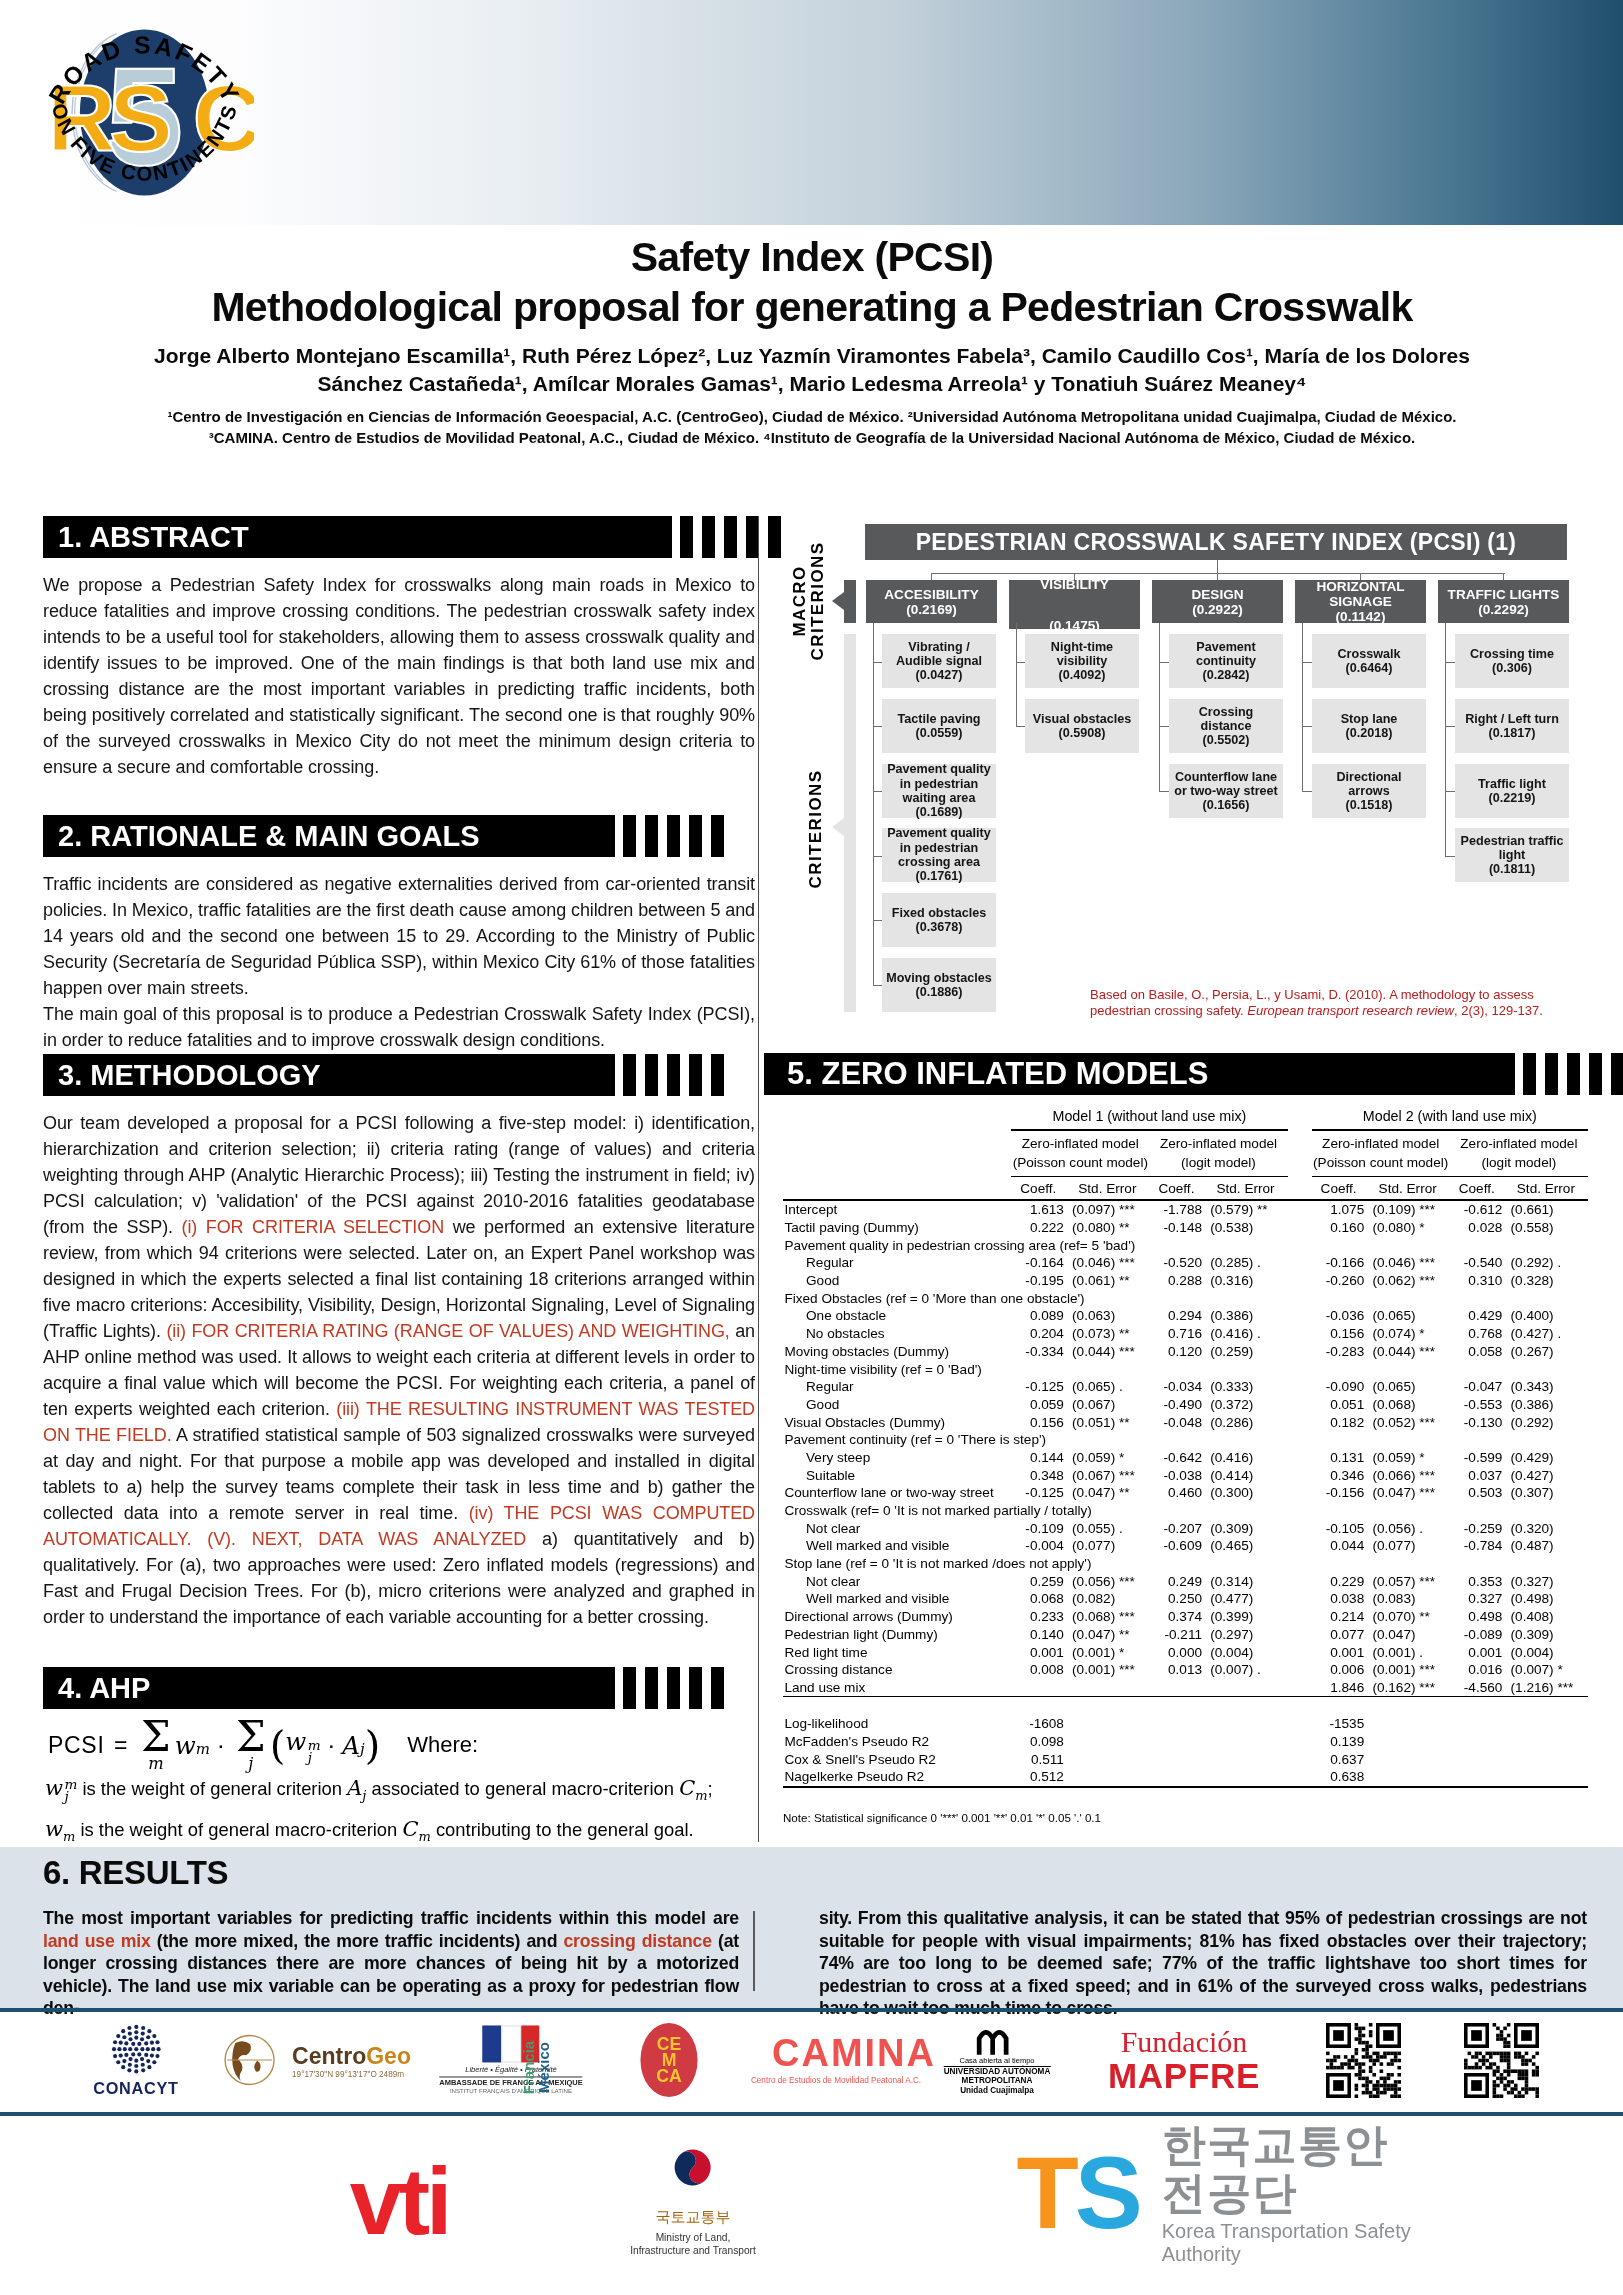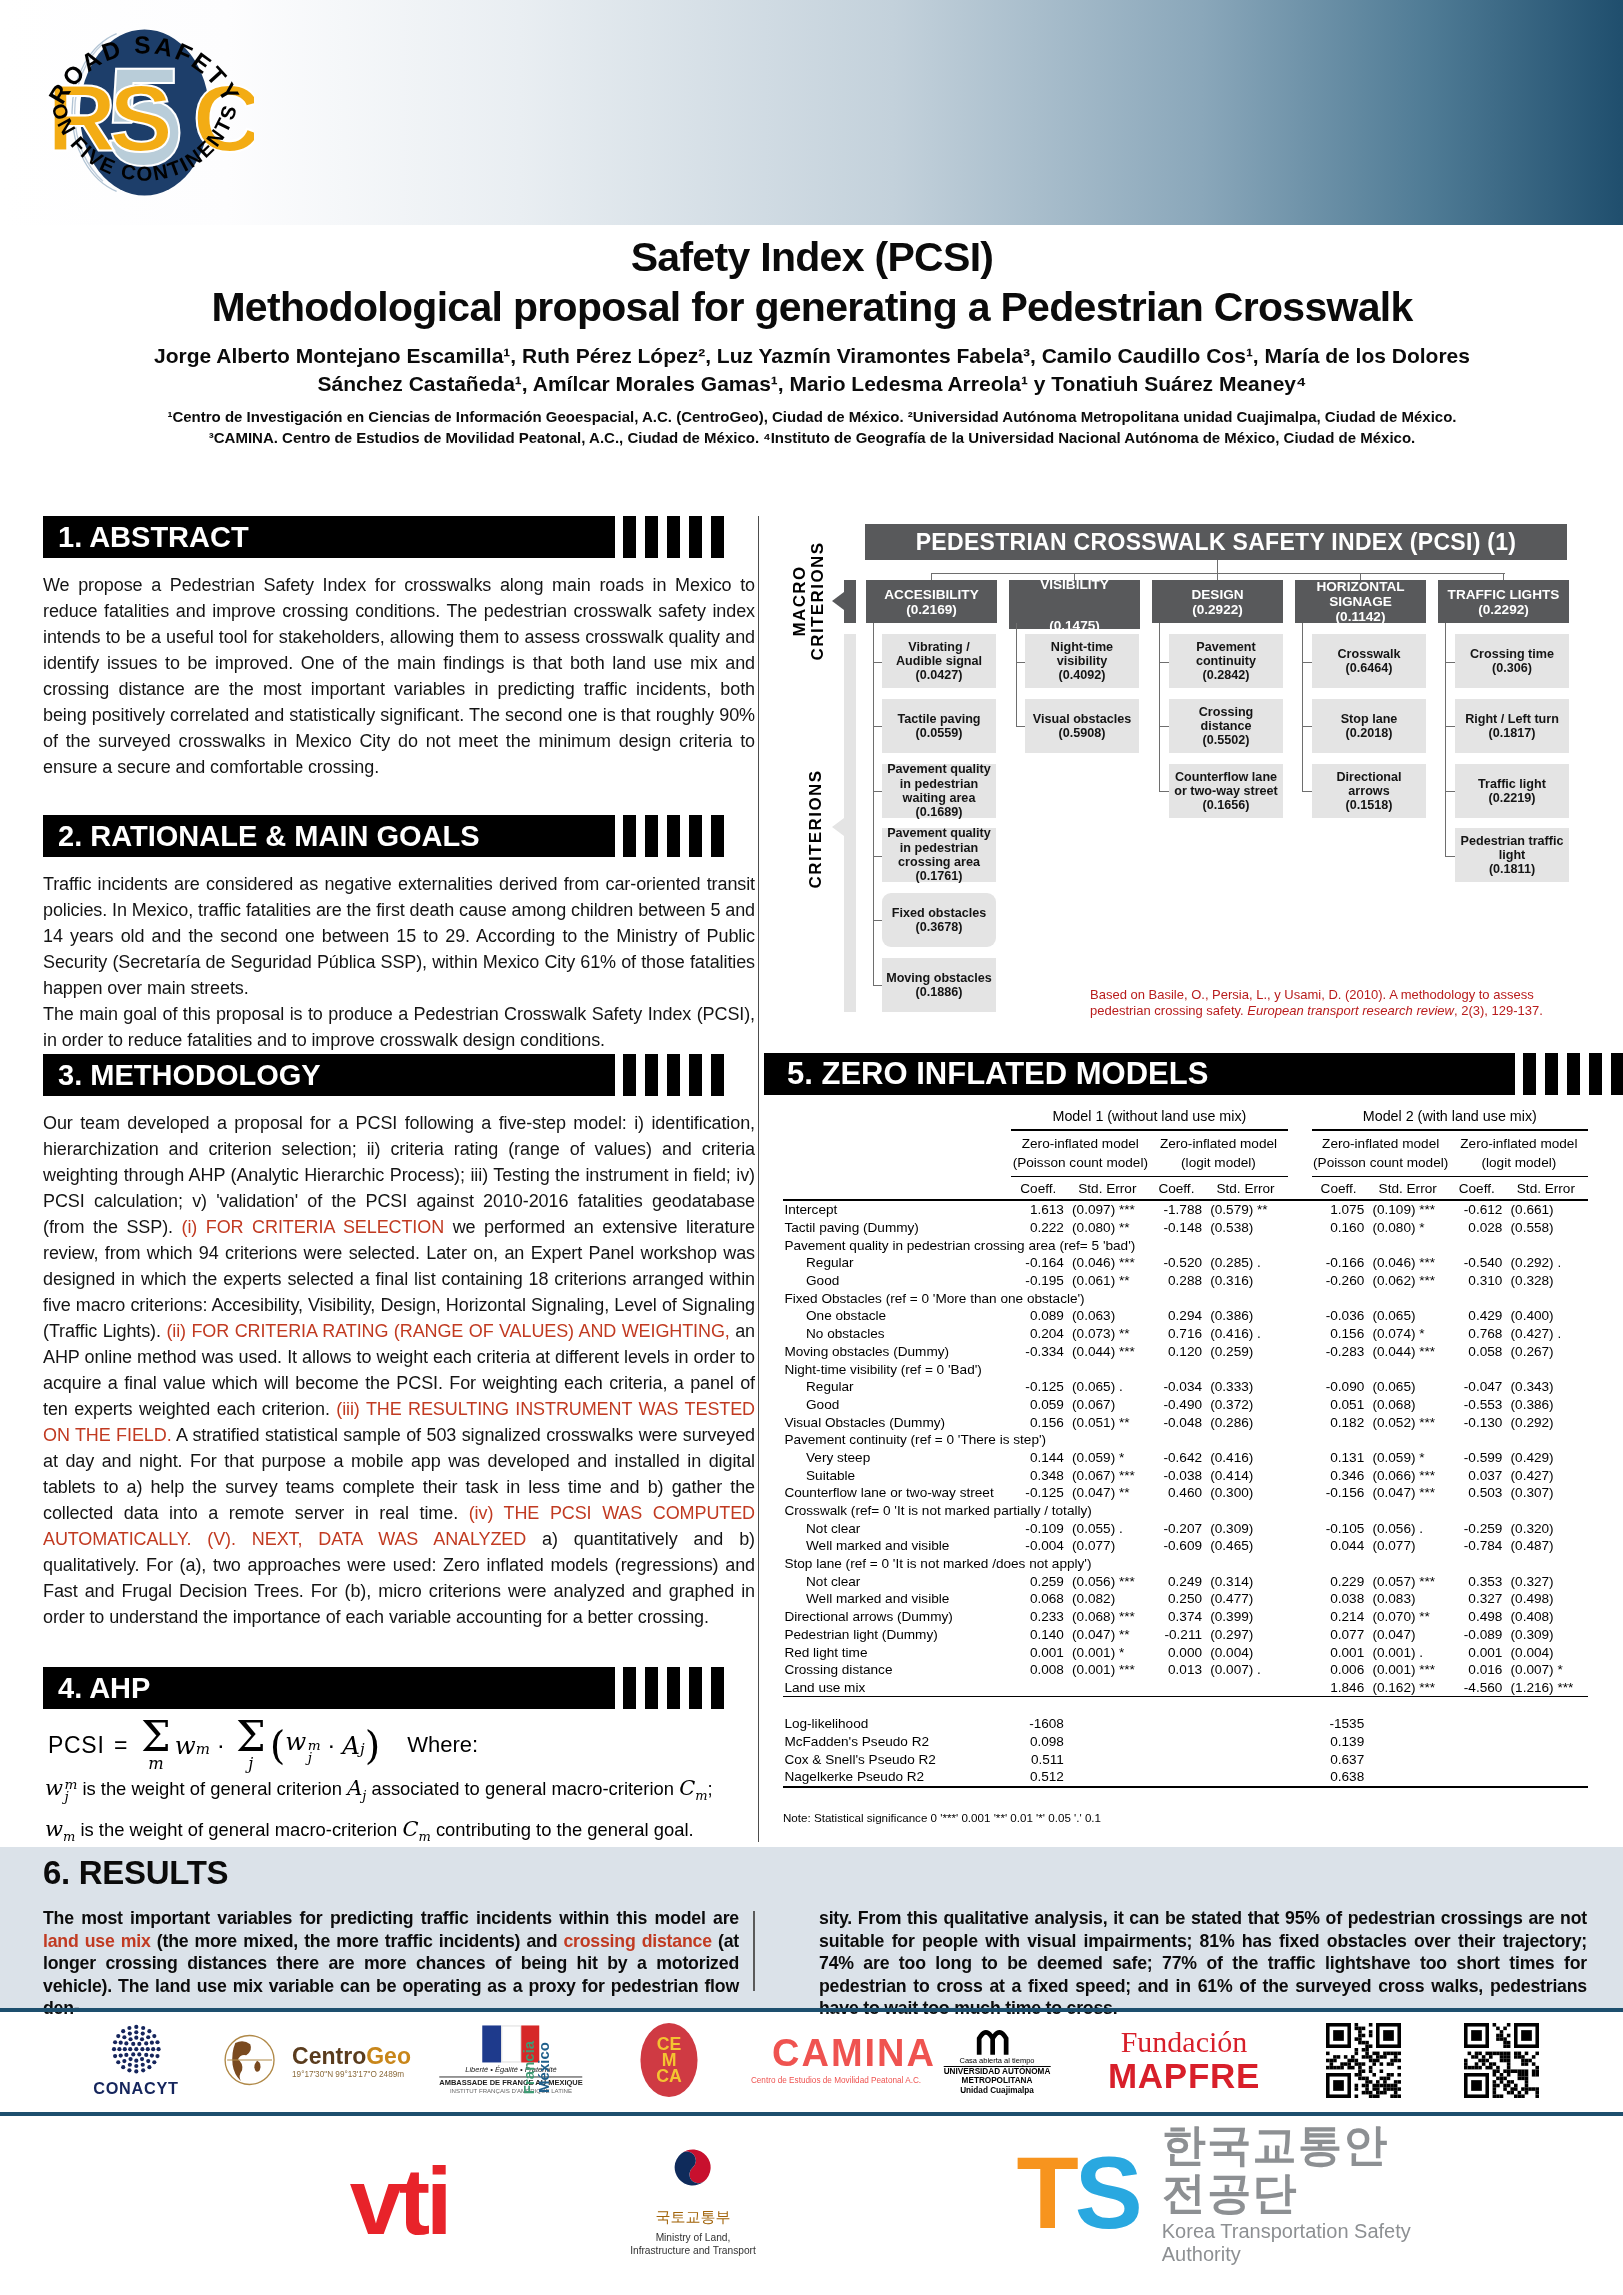--- a/index.html
+++ b/index.html
@@ -172,21 +172,21 @@
   </div>
   <div class="authors">
     <div>Jorge Alberto Montejano Escamilla¹, Ruth Pérez López², Luz Yazmín Viramontes Fabela³, Camilo Caudillo Cos¹, María de los Dolores</div>
     <div>Sánchez Castañeda¹, Amílcar Morales Gamas¹, Mario Ledesma Arreola¹ y Tonatiuh Suárez Meaney⁴</div>
   </div>
   <div class="affils">
     <div>¹Centro de Investigación en Ciencias de Información Geoespacial, A.C. (CentroGeo), Ciudad de México. ²Universidad Autónoma Metropolitana unidad Cuajimalpa, Ciudad de México.</div>
     <div>³CAMINA. Centro de Estudios de Movilidad Peatonal, A.C., Ciudad de México. ⁴Instituto de Geografía de la Universidad Nacional Autónoma de México, Ciudad de México.</div>
   </div>
 
-  <div class="section-bar" style="left:43px;top:516px;width:681px;border-radius:15px;">
+  <div class="section-bar" style="left:43px;top:516px;width:738px;border-radius:15px;">
     <div class="sb-main">1. ABSTRACT</div>
     <div class="sb-stripes">
         <i></i>
         <i></i>
         <i></i>
         <i></i>
         <i></i>
       </div>
   </div>
   <div class="para" style="left:43px;top:572px;width:712px;">We propose a Pedestrian Safety Index for crosswalks along main roads in Mexico to reduce fatalities and improve crossing conditions. The pedestrian crosswalk safety index intends to be a useful tool for stakeholders, allowing them to assess crosswalk quality and identify issues to be improved. One of the main findings is that both land use mix and crossing distance are the most important variables in predicting traffic incidents, both being positively correlated and statistically significant. The second one is that roughly 90% of the surveyed crosswalks in Mexico City do not meet the minimum design criteria to ensure a secure and comfortable crossing.</div>
@@ -299,21 +299,21 @@
       <div class="dg-box-light" style="left: 99px; top: 240px; width: 114px; height: 54px;">
         <div>Pavement quality in pedestrian waiting area</div>
         <div>(0.1689)</div>
       </div>
       <div class="dg-line" style="left: 90px; top: 332px; width: 9.5px; height: 1.4px;"></div>
       <div class="dg-box-light" style="left: 99px; top: 304px; width: 114px; height: 54px;">
         <div>Pavement quality in pedestrian crossing area</div>
         <div>(0.1761)</div>
       </div>
       <div class="dg-line" style="left: 90px; top: 396px; width: 9.5px; height: 1.4px;"></div>
-      <div class="dg-box-light" style="left: 99px; top: 369px; width: 114px; height: 54px; border-radius: 9px;">
+      <div class="dg-box-light" style="left: 99px; top: 369px; width: 114px; height: 54px;">
         <div>Fixed obstacles</div>
         <div>(0.3678)</div>
       </div>
       <div class="dg-line" style="left: 90px; top: 461px; width: 9.5px; height: 1.4px;"></div>
       <div class="dg-box-light" style="left: 99px; top: 434px; width: 114px; height: 54px;">
         <div>Moving obstacles</div>
         <div>(0.1886)</div>
       </div>
       <div class="dg-line" style="left: 291px; top: 49px; width: 1.4px; height: 6.8px;"></div>
       <div class="dg-box-dark" style="left: 226px; top: 56px; width: 131px; height: 49px; gap: 26px;">

